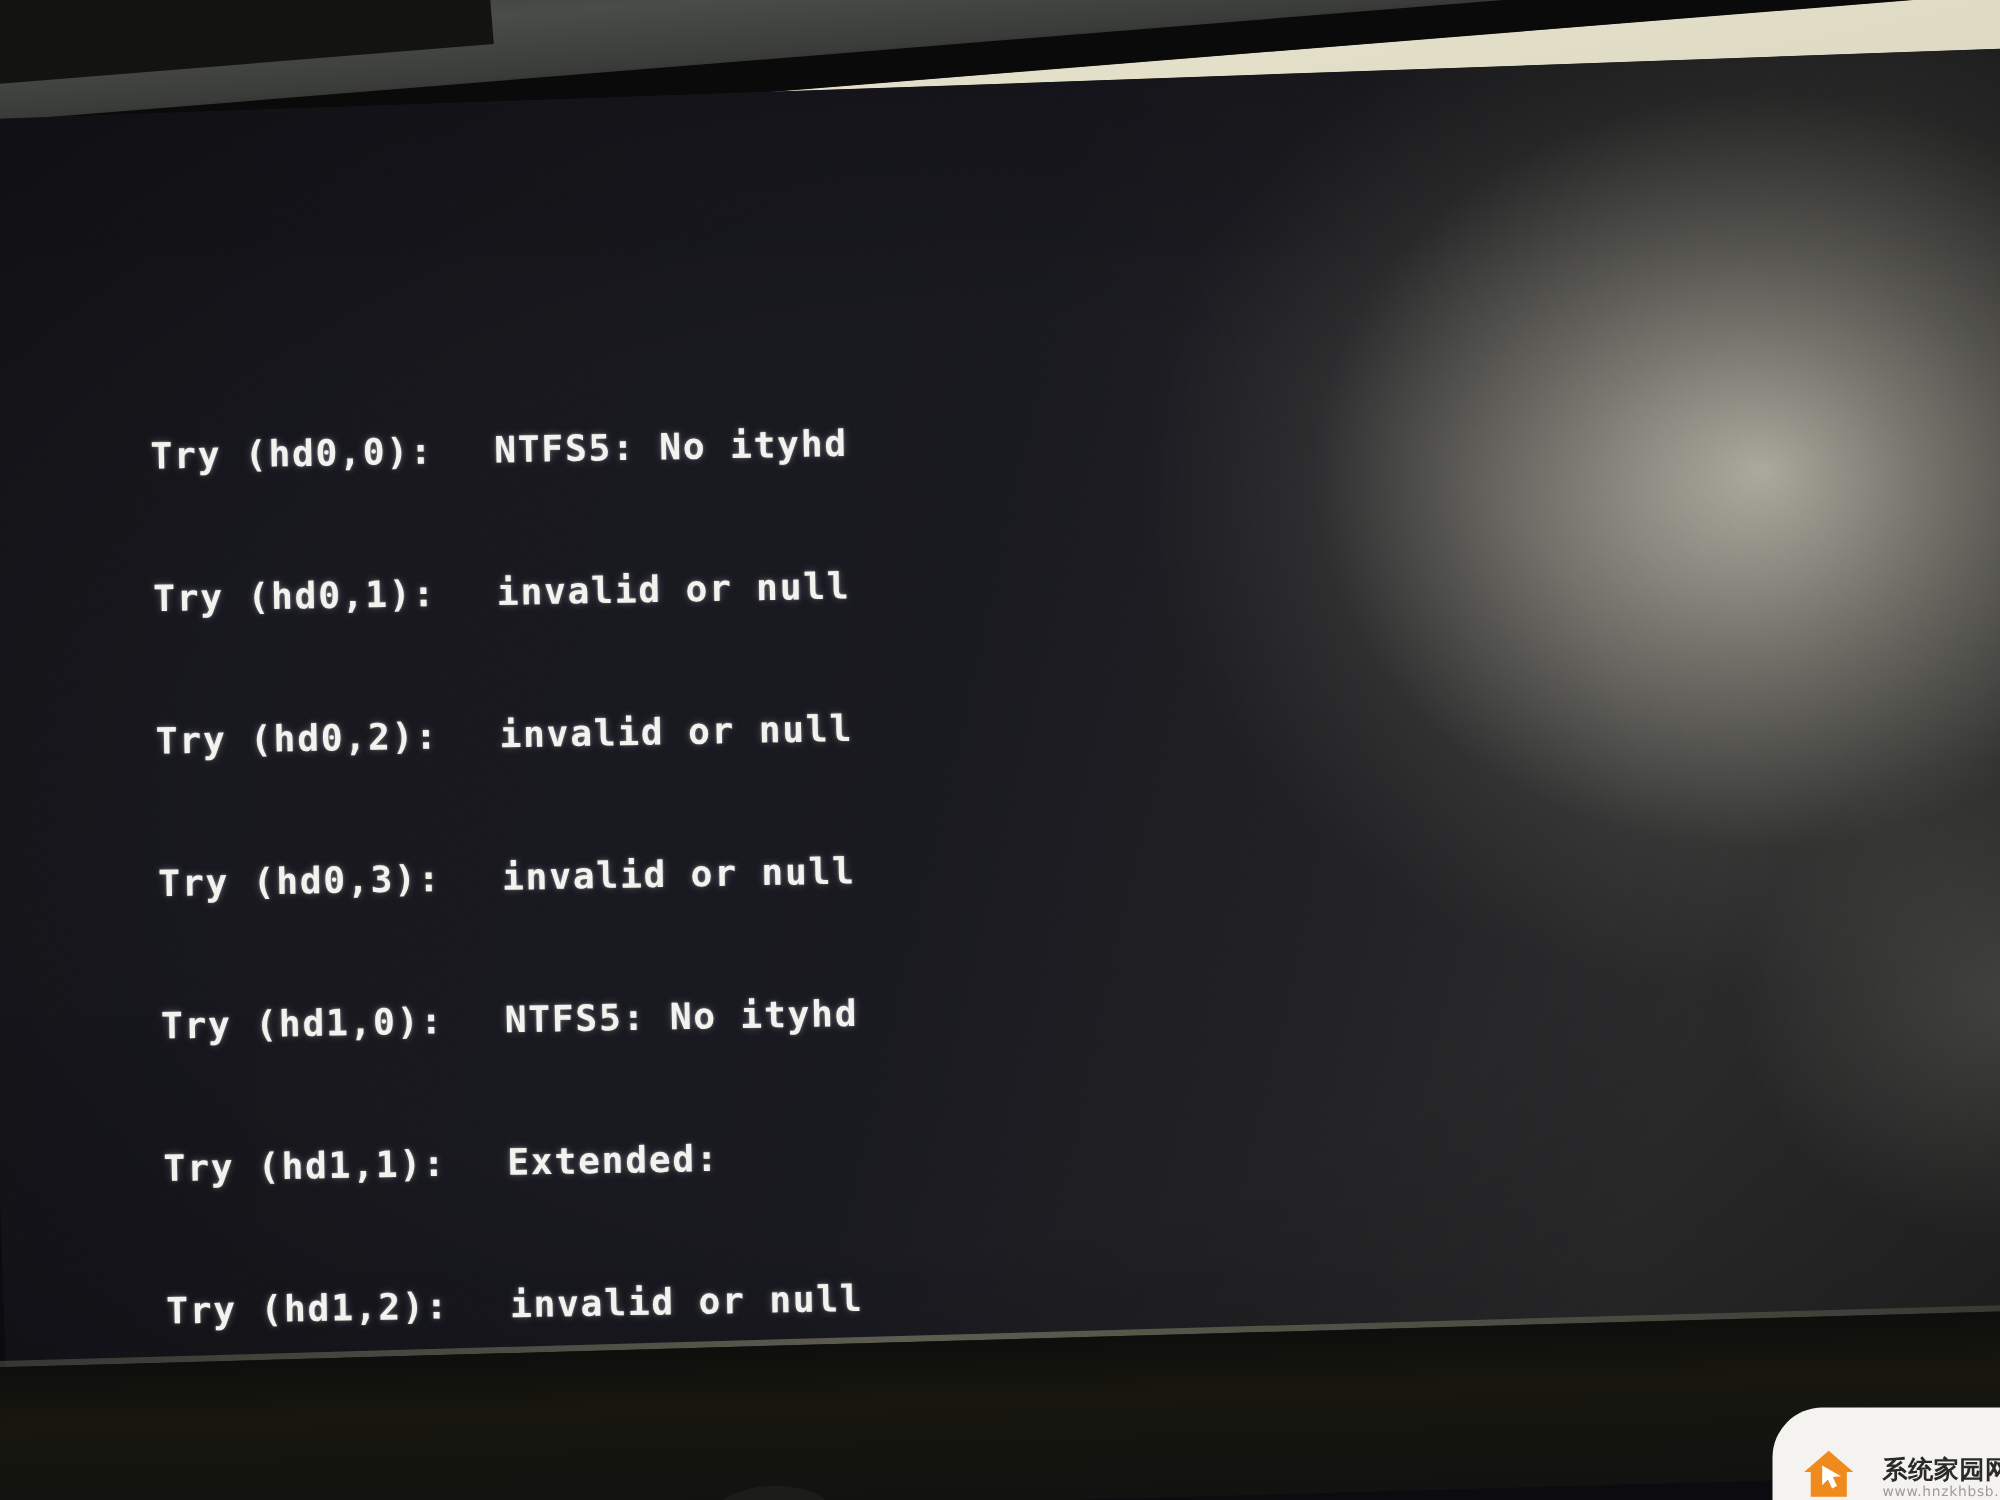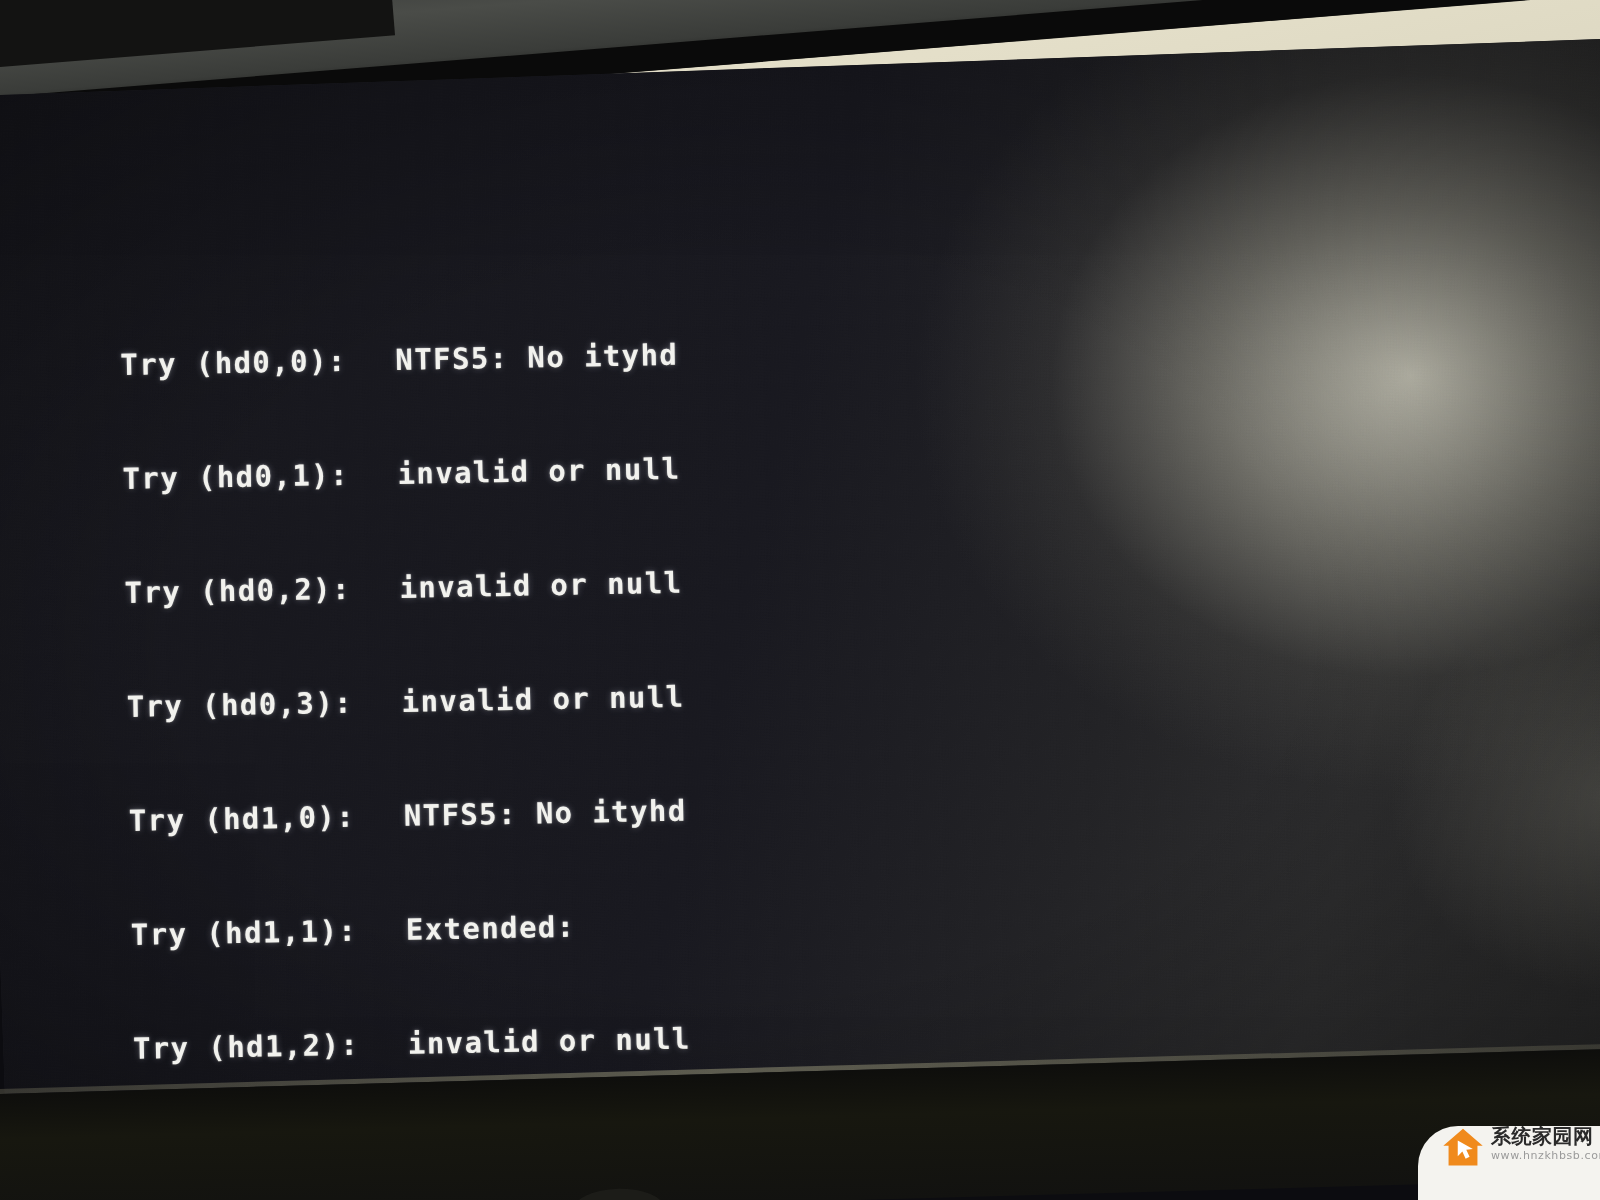--- a/index.html
+++ b/index.html
@@ -173,22 +173,22 @@
   
   .watermark {
     position: absolute;
     right: 0px;
     bottom: 0px;
     width: 182px;
     height: 74px;
     background: #f4f3ef;
     border-top-left-radius: 40px;
     display: flex;
-    align-items: flex-start;
-    gap: 7px;
+    align-items: flex-end;
+    gap: 22px;
     padding-left: 24px;
     box-sizing: border-box;
   }
   .wm-icon {
     width: 42px;
     height: 42px;
     flex: 0 0 42px;
     position: relative;
   }
   .wm-text {

